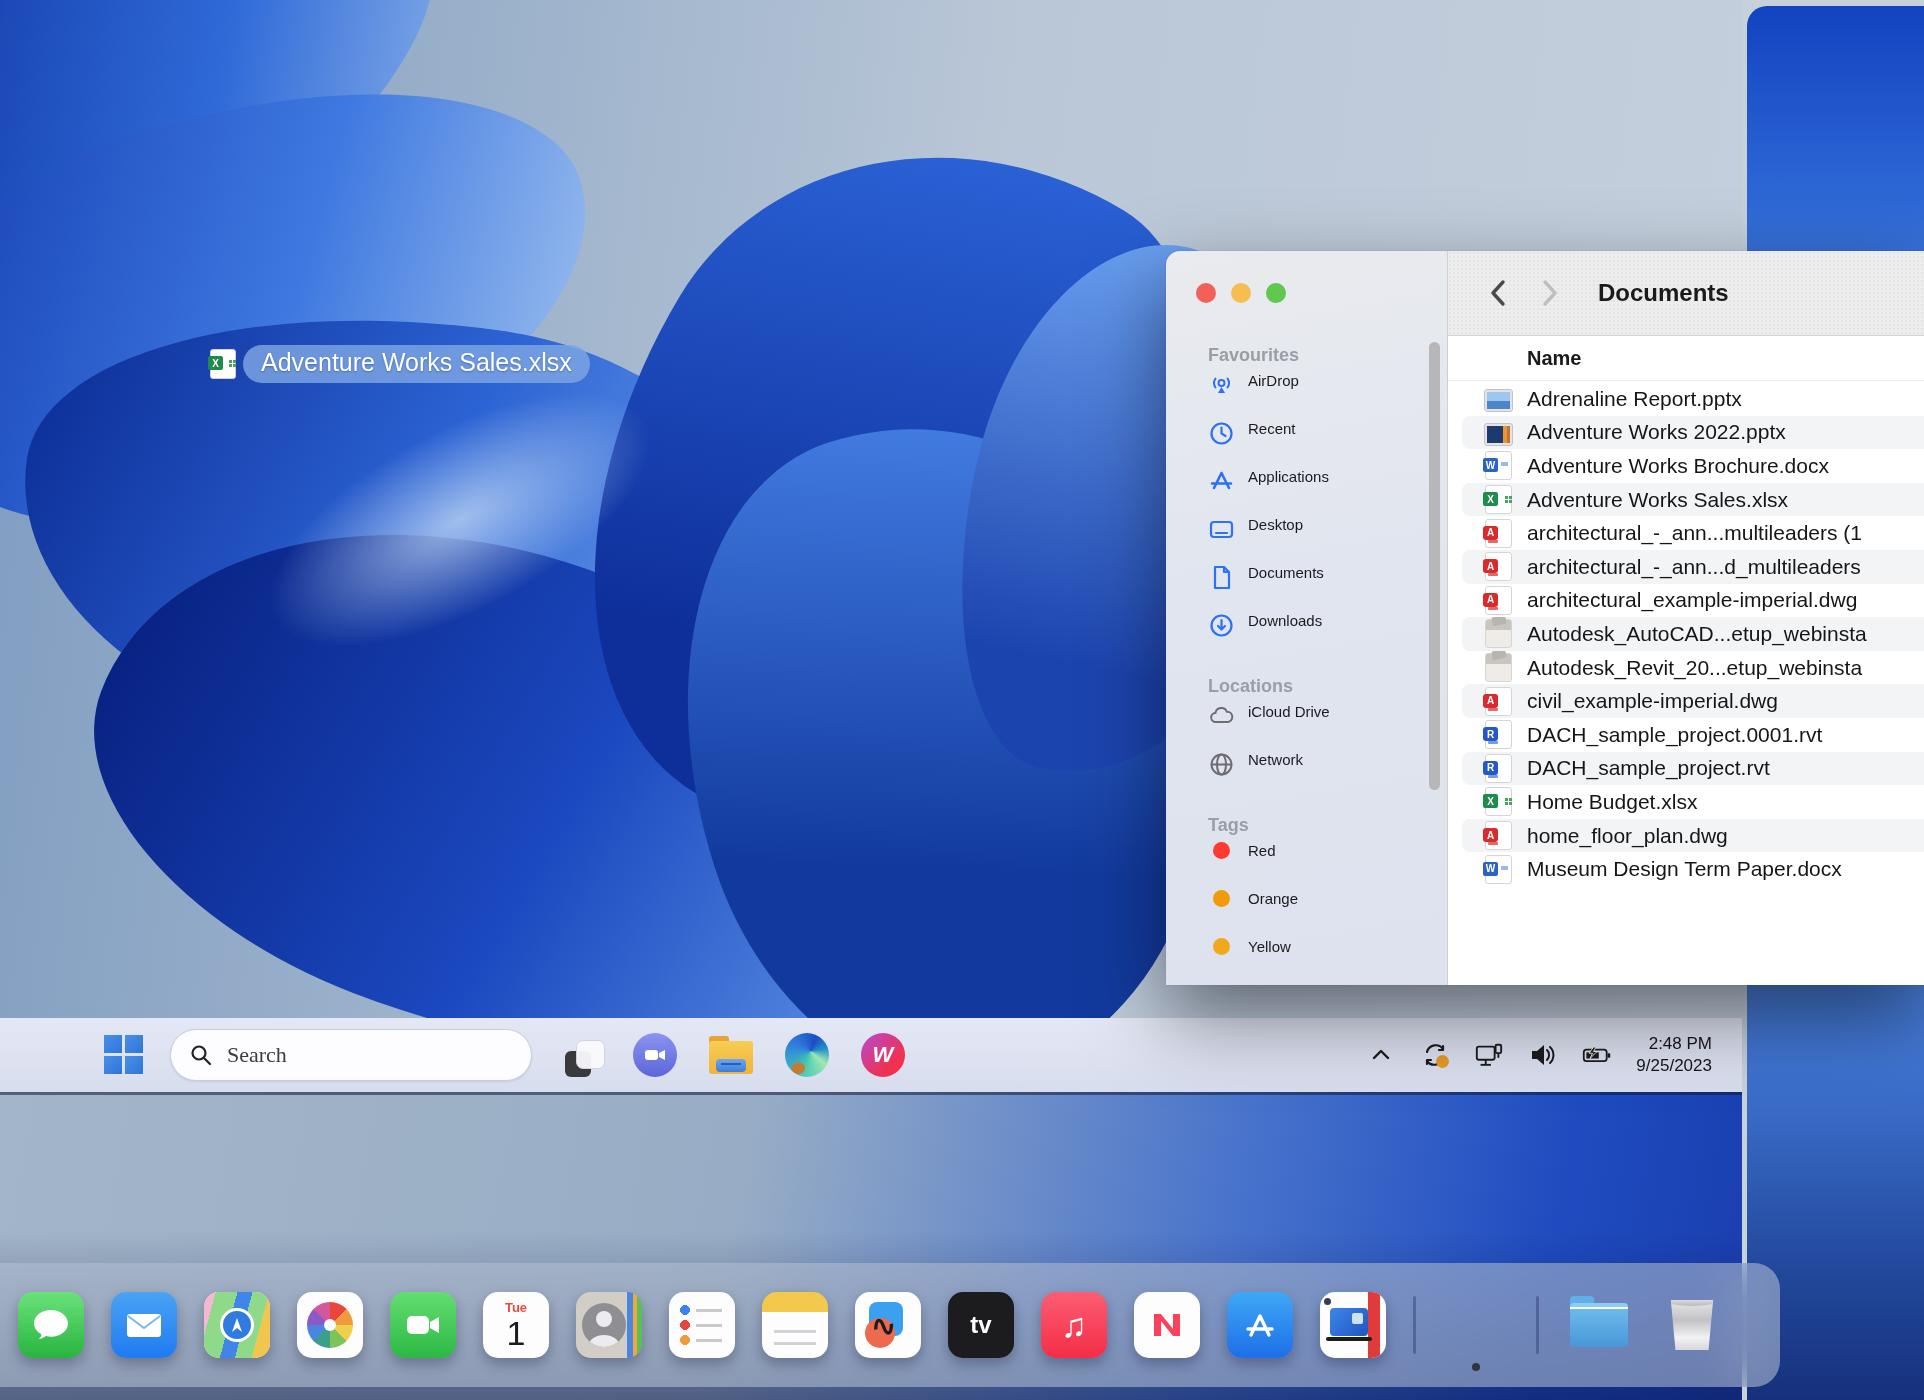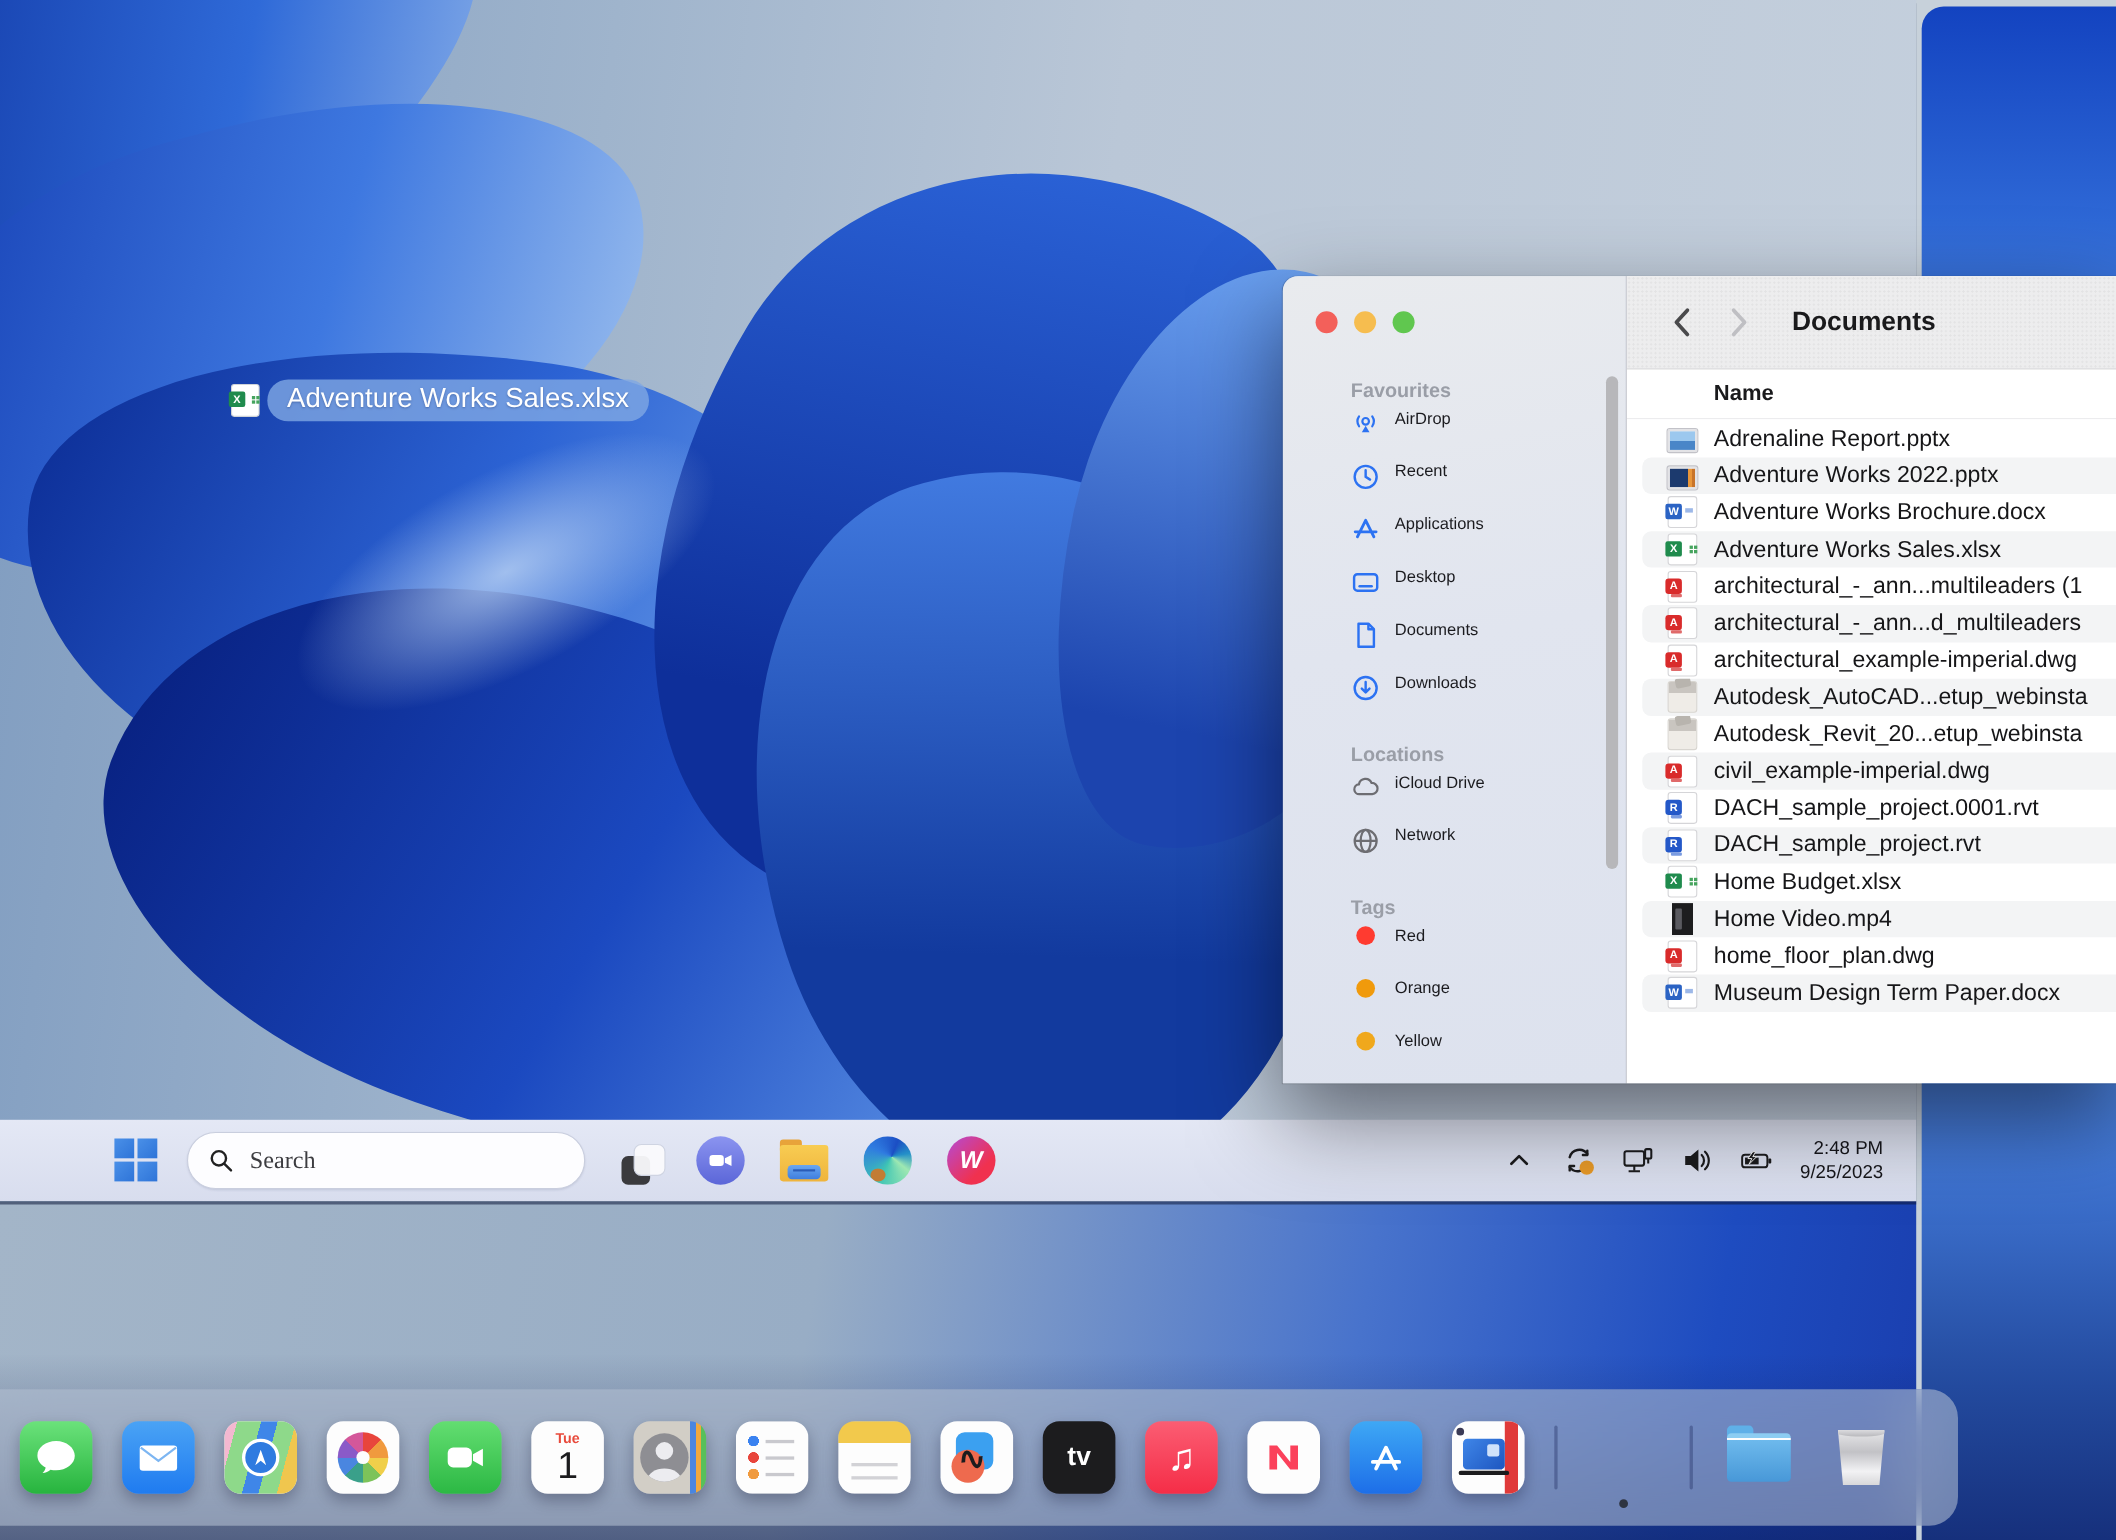--- a/index.html
+++ b/index.html
@@ -74,22 +74,22 @@
   .wps-c { width:44px; height:44px; border-radius:50%; background:linear-gradient(135deg,#b44bd6,#f0314f 70%);
     color:#fff; font-size:22px; font-weight:bold; display:flex; align-items:center; justify-content:center; font-style:italic; }
   .tray-area { margin-left:auto; display:flex; align-items:center; gap:24px; padding-right:30px; }
   .tray-ic { width:30px; height:30px; display:flex; align-items:center; justify-content:center; position:relative; flex:none; }
   .sync-dot { position:absolute; right:1px; bottom:2px; width:13px; height:13px; border-radius:50%; background:#e89a28; }
   .clock { text-align:right; font-size:17px; color:#16161a; line-height:22px; white-space:nowrap; }
 
   
   .finder { left:1166px; top:251px; width:758px; height:734px; border-radius:14px 0 0 0; display:flex; overflow:hidden;
     box-shadow:0 32px 80px rgba(0,0,10,0.5), 0 0 1px rgba(0,0,0,0.35); z-index:10; }
-  .sidebar { width:313px; flex:none; position:relative; border-right:1px solid #cfcfd4;
-    background:linear-gradient(170deg,#e9ebee 0%,#e1e5ef 45%,#dde2ee 100%);padding-left:20px; }
+  .sidebar { width:282px; flex:none; position:relative; border-right:1px solid #cfcfd4;
+    background:linear-gradient(170deg,#e9ebee 0%,#e1e5ef 45%,#dde2ee 100%); }
   .lights { position:absolute; top:32px; left:30px; display:flex; gap:15px; }
   .light { width:20px; height:20px; border-radius:50%; }
   .l-close { background:#f3605a; } .l-min { background:#f6bd4f; } .l-zoom { background:#60c74f; }
   .side-content { padding:94px 10px 0 42px; }
   .side-title { font-size:18px; font-weight:bold; color:#9a9ea7; margin-bottom:6px; }
   .side-item { height:48px; display:flex; align-items:flex-start; gap:13px; color:#1b1b1f; font-size:15px; }
   .side-item .ic { width:27px; height:27px; flex:none; display:flex; align-items:center; justify-content:center; }
   .side-gap { height:16px; }
   .tag-dot { width:17px; height:17px; border-radius:50%; margin:0 5px; }
   .scroll-thumb { position:absolute; right:7px; top:91px; width:11px; height:448px; border-radius:6px; background:#b7b7ba; }
@@ -480,24 +480,20 @@
         </div>
       <div class="row">
           <span class="fic" data-icon="rvt"></span>
           <span>DACH_sample_project.rvt</span>
         </div>
       <div class="row">
           <span class="fic" data-icon="excel"></span>
           <span>Home Budget.xlsx</span>
         </div>
       <div class="row">
-          <span class="fic" data-icon="video"></span>
-          <span>Home Video.mp4</span>
-        </div>
-      <div class="row">
           <span class="fic" data-icon="dwg"></span>
           <span>home_floor_plan.dwg</span>
         </div>
       <div class="row">
           <span class="fic" data-icon="word"></span>
           <span>Museum Design Term Paper.docx</span>
         </div>
     </div>
   </div>
 </div>

